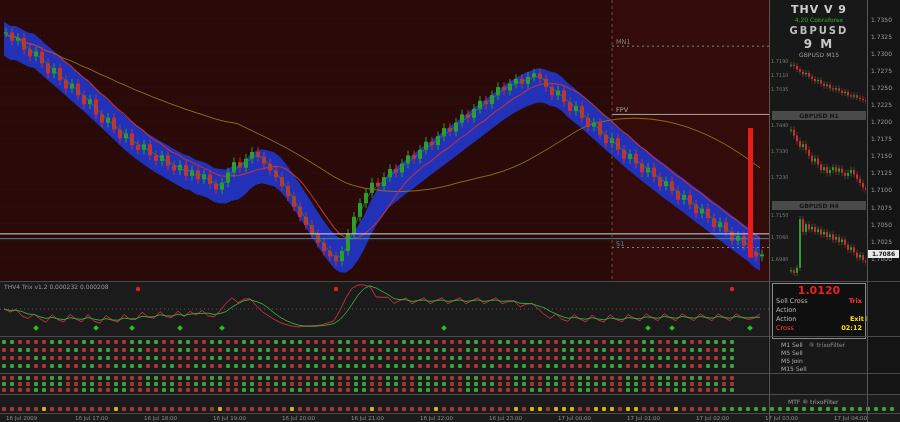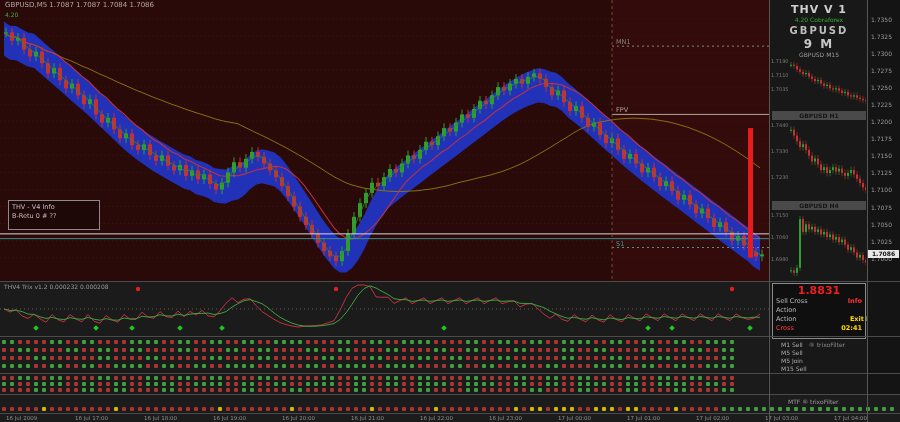--- a/index.html
+++ b/index.html
@@ -330,29 +330,21 @@
       <line x1="612" y1="46.13333333333252" x2="868" y2="46.13333333333252" stroke="#8a8578" stroke-width="1" stroke-dasharray="2,3"></line>
       <text x="616" y="44.13333333333252" fill="#8a8578" font-size="6.5">MN1</text>
       <line x1="612" y1="114.3999999999991" x2="868" y2="114.3999999999991" stroke="#b0a89a" stroke-width="1" stroke-dasharray="none"></line>
       <text x="616" y="112.3999999999991" fill="#b0a89a" font-size="6.5">FPV</text>
       <line x1="612" y1="247.51999999999927" x2="868" y2="247.51999999999927" stroke="#4a9a96" stroke-width="1" stroke-dasharray="2,3"></line>
       <text x="616" y="245.51999999999927" fill="#4a9a96" font-size="6.5">S1</text>
       <line x1="612" y1="0" x2="612" y2="282" stroke="#7a4a22" stroke-width="1" stroke-dasharray="3,3"></line>
       <rect x="748" y="128.0533333333324" width="5" height="129.70666666666725" fill="#e81c1c"></rect>
     </svg>
 
-  <div id="chart-header">
-    <div class="l1">GBPUSD,M5  1.7087 1.7087 1.7084 1.7086</div>
-    <div class="l2">4.20</div>
-  </div>
-
-  <div id="info-box">
-    <div>THV - V4 Info</div>
-    <div>B-Retu 0 # ??</div>
-  </div>
+
 
   <div id="trix-window">
     <div id="trix-label">THV4 Trix v1.2  0.000232  0.000208</div>
     <svg id="trix-svg" width="868" height="54">
         <rect x="0" y="0" width="868" height="54" fill="#1b1b1b"></rect>
         <line x1="0" y1="27" x2="868" y2="27" stroke="#5a5a5a" stroke-width="1" stroke-dasharray="1,3"></line>
         <path d="M4 27.0 L10 30.0 L16 27.7 L22 33.9 L28 36.5 L34 32.0 L40 36.8 L46 40.3 L52 32.6 L58 37.8 L64 39.9 L70 32.5 L76 37.1 L82 39.8 L88 32.5 L94 39.3 L100 41.2 L106 33.5 L112 37.8 L118 40.2 L124 32.5 L130 37.2 L136 37.4 L142 30.2 L148 35.0 L154 36.3 L160 29.6 L166 34.6 L172 35.6 L178 29.1 L184 34.6 L190 29.4 L196 33.0 L202 28.4 L208 33.8 L214 34.8 L220 28.9 L226 21.2 L232 15.8 L238 20.6 L244 17.2 L250 16.7 L256 23.4 L262 29.5 L268 33.5 L274 37.3 L280 40.5 L286 42.6 L292 44.0 L298 45.0 L304 44.3 L310 43.9 L316 43.5 L322 42.8 L328 40.8 L334 38.8 L340 28.2 L346 15.7 L352 6.3 L358 3.0 L364 3.0 L370 4.5 L376 14.9 L382 15.3 L388 15.2 L394 21.4 L400 18.5 L406 15.8 L412 21.7 L418 18.5 L424 15.8 L430 21.7 L436 18.5 L442 15.8 L448 21.7 L454 18.5 L460 15.8 L466 21.7 L472 18.5 L478 15.8 L484 21.7 L490 18.5 L496 15.8 L502 21.7 L508 19.8 L514 18.9 L520 24.9 L526 22.2 L532 21.3 L538 26.7 L544 32.3 L550 36.3 L556 32.0 L562 37.4 L568 39.3 L574 32.5 L580 37.2 L586 39.9 L592 33.0 L598 38.0 L604 40.1 L610 32.7 L616 37.3 L622 39.8 L628 32.5 L634 36.0 L640 38.9 L646 31.8 L652 35.5 L658 38.7 L664 31.8 L670 35.5 L676 38.7 L682 31.8 L688 35.5 L694 38.7 L700 31.8 L706 35.5 L712 38.7 L718 31.8 L724 35.5 L730 38.7 L736 31.8 L742 35.5 L748 37.4 L754 36.3 L760 32.0 " fill="none" stroke="#c5303e" stroke-width="1"></path>
         <path d="M4 27.0 L10 28.5 L16 28.2 L22 29.6 L28 32.0 L34 32.5 L40 34.8 L46 36.4 L52 35.4 L58 36.9 L64 37.6 L70 35.7 L76 36.8 L82 37.3 L88 35.5 L94 37.2 L100 38.2 L106 36.6 L112 38.0 L118 38.2 L124 36.0 L130 36.9 L136 36.8 L142 34.3 L148 35.0 L154 34.7 L160 32.7 L166 33.9 L172 34.0 L178 32.2 L184 33.5 L190 32.2 L196 31.5 L202 31.4 L208 31.1 L214 32.5 L220 31.5 L226 29.6 L232 25.1 L238 21.6 L244 18.7 L250 17.6 L256 19.5 L262 21.7 L268 25.8 L274 30.9 L280 35.2 L286 38.5 L292 41.1 L298 43.0 L304 44.0 L310 44.3 L316 44.2 L322 43.6 L328 42.8 L334 41.5 L340 37.6 L346 30.9 L352 22.3 L358 13.1 L364 6.6 L370 3.9 L376 6.0 L382 9.3 L388 12.5 L394 16.7 L400 17.6 L406 17.7 L412 19.4 L418 18.6 L424 18.0 L430 19.4 L436 18.6 L442 18.0 L448 19.4 L454 18.6 L460 18.0 L466 19.4 L472 18.6 L478 18.0 L484 19.4 L490 18.6 L496 18.0 L502 19.4 L508 18.9 L514 19.0 L520 21.3 L526 21.4 L532 21.8 L538 23.8 L544 25.6 L550 29.2 L556 31.9 L562 34.5 L568 36.3 L574 35.3 L580 36.6 L586 37.2 L592 35.7 L598 37.0 L604 37.8 L610 35.9 L616 37.0 L622 37.5 L628 35.6 L634 36.4 L640 36.8 L646 34.8 L652 35.6 L658 36.2 L664 34.5 L670 35.4 L676 36.2 L682 34.5 L688 35.4 L694 36.2 L700 34.5 L706 35.4 L712 36.2 L718 34.5 L724 35.4 L730 36.2 L736 34.5 L742 35.4 L748 35.9 L754 35.2 L760 35.3 " fill="none" stroke="#3f9f3f" stroke-width="1"></path>
         <circle cx="138" cy="7" r="2.2" fill="#e02020"></circle>
         <circle cx="336" cy="7" r="2.2" fill="#e02020"></circle>
@@ -419,21 +411,21 @@
       <div id="price-marker" style="top: 250.347px;">1.7086</div>
     </div>
 
   <div class="hsep" style="top:281px"></div>
   <div class="hsep" style="top:336px"></div>
   <div class="hsep" style="top:373px"></div>
   <div class="hsep" style="top:394px;z-index:23"></div>
   <div class="hsep" style="top:413px;z-index:26"></div>
 
   <div id="right-panel">
-    <div class="rp-title">THV V 1</div>
+    <div class="rp-title">THV V 9</div>
     <div class="rp-sub">4.20 Cobraforex</div>
     <div class="rp-sym">GBPUSD</div>
     <div class="rp-tf">9 M</div>
     <div class="rp-tfsub">GBPUSD M15</div>
 
     <svg class="abs" id="mini-m15" width="76" height="50" style="left:20px;top:58px">
         <line x1="1" y1="3.8871794871792726" x2="1" y2="9.548717948718137" stroke="#2f9e2f" stroke-width="0.6"></line>
         <rect x="0" y="6.717948717948705" width="2" height="1" fill="#2f9e2f"></rect>
         <line x1="4" y1="3.8871794871792726" x2="4" y2="10.728205128205706" stroke="#c23232" stroke-width="0.6"></line>
         <rect x="3" y="6.717948717948705" width="2" height="1.1794871794875688" fill="#c23232"></rect>
@@ -608,37 +600,37 @@
         <line x1="76" y1="45.00799999999958" x2="76" y2="53.71200000000028" stroke="#c23232" stroke-width="0.6"></line>
         <rect x="75" y="48.07999999999979" width="2" height="2.5600000000002794" fill="#c23232"></rect>
       </svg>
     <div class="mini-axis" id="ax-h4" style="top:212px">
         <div style="position: absolute; top: 0px; left: 0px;">1.7150</div>
         <div style="position: absolute; top: 22px; left: 0px;">1.7060</div>
         <div style="position: absolute; top: 44px; left: 0px;">1.6980</div>
       </div>
 
     <div id="rp-info">
-      <div class="big">1.8831</div>
+      <div class="big">1.0120</div>
       <div id="rp-info-rows">
           <div class="inforow">
             <span style="color: rgb(184, 184, 184);">Sell Cross</span>
-            <span class="val" style="color: rgb(255, 50, 50);">Info</span>
+            <span class="val" style="color: rgb(255, 50, 50);">Trix</span>
           </div>
           <div class="inforow">
             <span style="color: rgb(184, 184, 184);">Action</span>
             <span class="val" style="color: rgb(184, 184, 184);"></span>
           </div>
           <div class="inforow">
             <span style="color: rgb(184, 184, 184);">Action</span>
             <span class="val overflow-val" style="color: rgb(255, 217, 0);">Exit Long</span>
           </div>
           <div class="inforow">
             <span style="color: rgb(255, 64, 64);">Cross</span>
-            <span class="val" style="color: rgb(255, 217, 0);">02:41</span>
+            <span class="val" style="color: rgb(255, 217, 0);">02:12</span>
           </div>
         </div>
     </div>
 
     <div id="rp-matrix-labels" class="abs" style="left:11px;top:341px;width:86px">
         <div style="font-size: 6px; color: rgb(170, 170, 170); line-height: 8px; white-space: nowrap;">M1 Sell<span style="color: rgb(138, 138, 138); margin-left: 6px;">® trixoFilter</span></div>
         <div style="font-size: 6px; color: rgb(170, 170, 170); line-height: 8px; white-space: nowrap;">M5 Sell</div>
         <div style="font-size: 6px; color: rgb(170, 170, 170); line-height: 8px; white-space: nowrap;">M5 Join</div>
         <div style="font-size: 6px; color: rgb(170, 170, 170); line-height: 8px; white-space: nowrap;">M15 Sell</div>
       </div>

